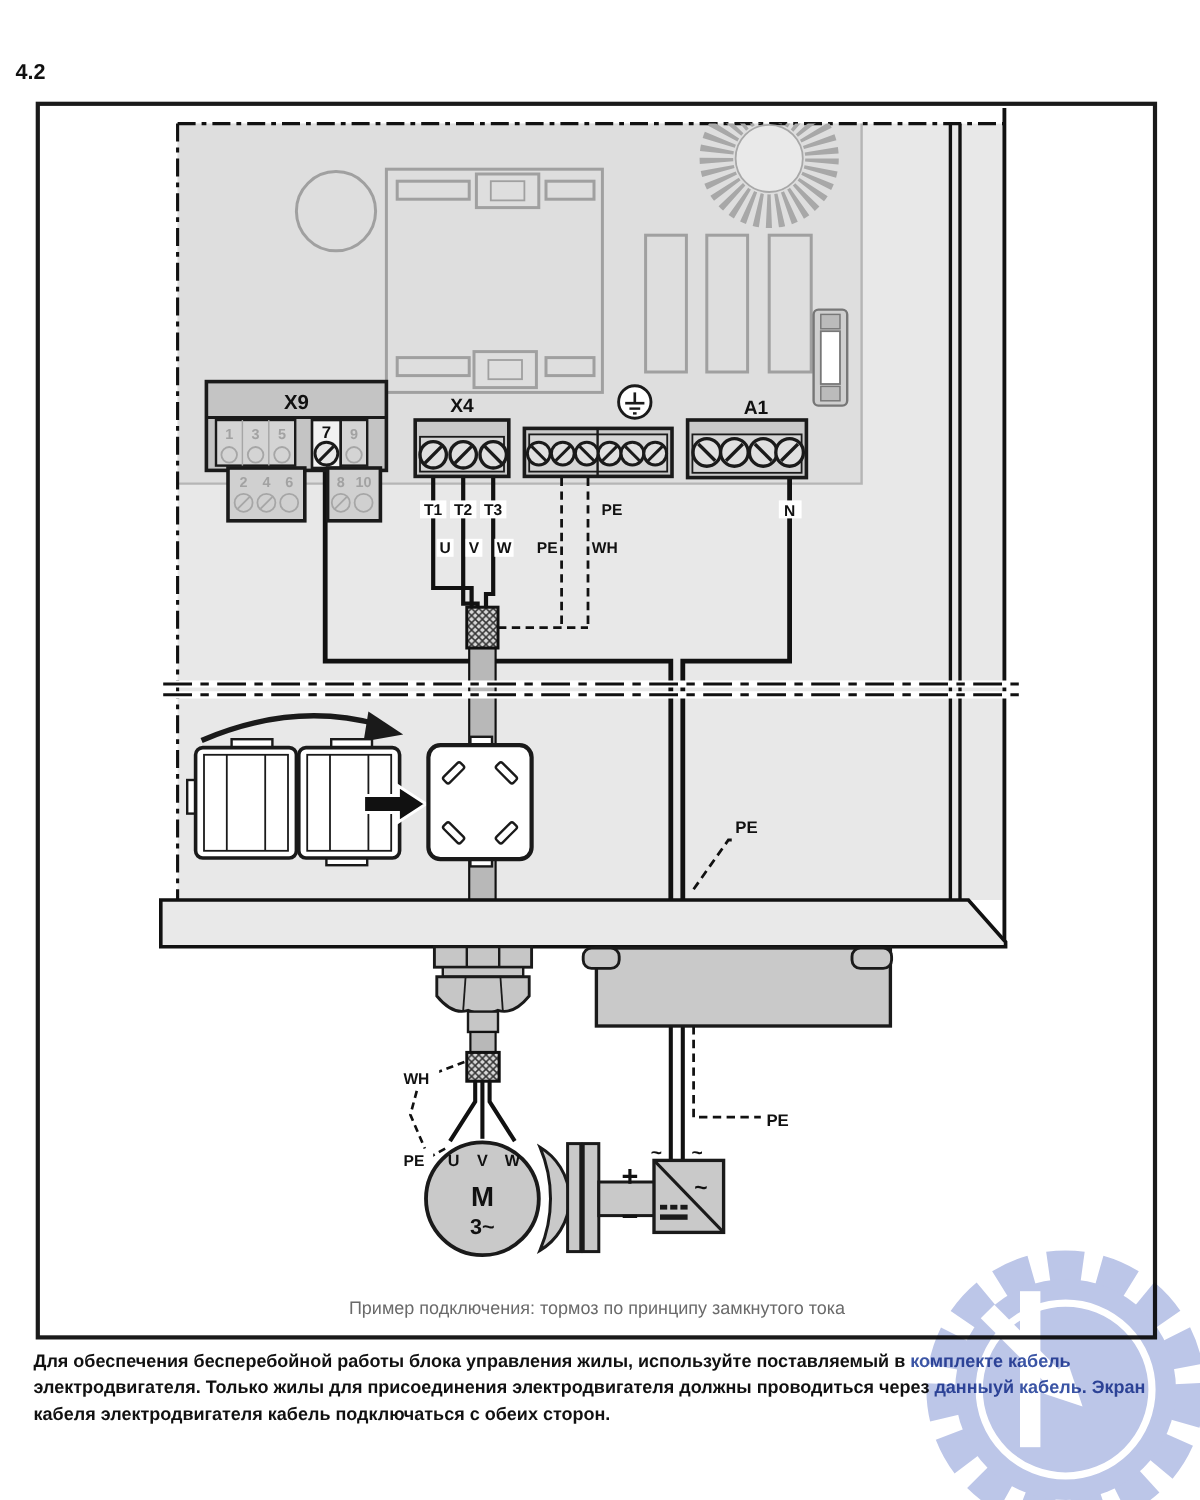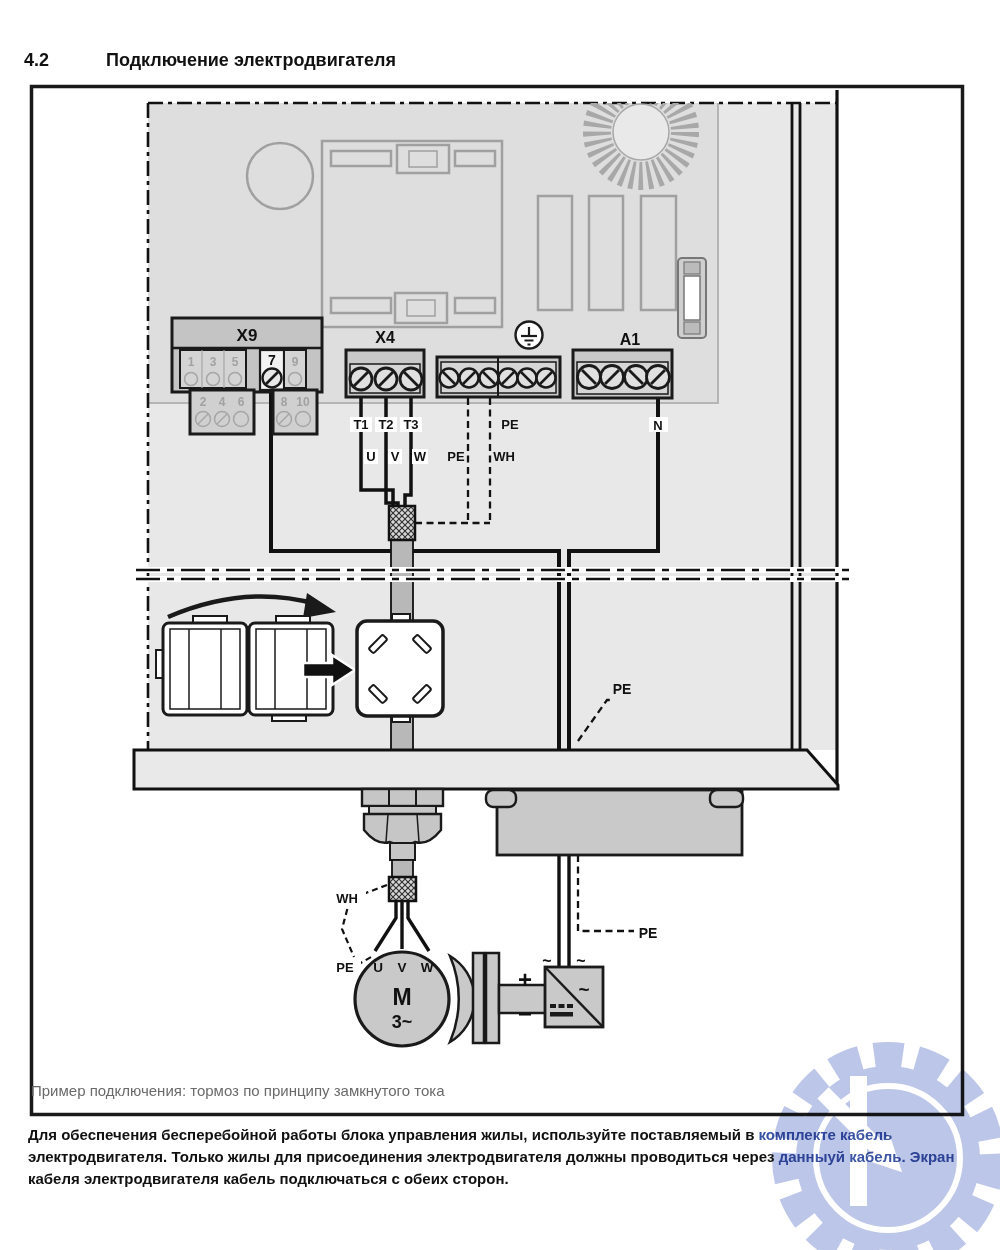--- a/index.html
+++ b/index.html
@@ -1,44 +1,43 @@
 <!DOCTYPE html>
 <html><head>
 <meta charset="utf-8">
 <style>
   html,body{margin:0;padding:0;}
   body{
     width:1000px;height:1250px;position:relative;overflow:hidden;
     background:#ffffff;font-family:"Liberation Sans",sans-serif;
   }
-  .hdr{position:absolute;top:50px;left:24px;width:940px;display:flex;z-index:3;align-items:center;}
+  .hdr{position:absolute;top:50px;left:13px;width:940px;display:flex;z-index:3;align-items:center;}
   .hdr .sec{font-weight:bold;font-size:18px;color:#111;width:82px;}
   .hdr .ttl{font-weight:bold;font-size:18px;color:#111;}
   .caption{
-    position:absolute;left:31px;top:1082px;width:933px;
+    position:absolute;left:31px;top:1082px;width:933px;text-align:center;
     font-size:15px;color:#6a6a6a;z-index:3;
   }
   .note{
     position:absolute;left:28px;top:1124px;width:960px;z-index:3;
     font-weight:bold;font-size:15px;line-height:22px;color:#111;white-space:nowrap;
   }
   .note .blue{color:#3b55a5;}
   .diagram-svg{position:absolute;left:0;top:0;z-index:1;}
   .watermark{
     position:absolute;left:768px;top:1038px;width:240px;height:240px;z-index:6;
     mix-blend-mode:multiply;opacity:0.92;pointer-events:none;
   }
   text{font-family:"Liberation Sans",sans-serif;}
 </style>
 </head>
 <body>
 
 <div class="hdr">
   <span class="sec">4.2</span>
-  <span class="ttl">Подключение электродвигателя</span>
 </div>
 
 <svg class="diagram-svg" width="1000" height="1250" viewBox="0 0 1000 1250">
   <defs>
     <pattern id="hatch" width="6" height="6" patternUnits="userSpaceOnUse">
       <rect width="6" height="6" fill="#d8d8d8"></rect>
       <path d="M0,6 L6,0 M-1,1 L1,-1 M5,7 L7,5" stroke="#333" stroke-width="1.2"></path>
       <path d="M0,0 L6,6" stroke="#333" stroke-width="1.2"></path>
     </pattern>
     <clipPath id="pcbclip">

